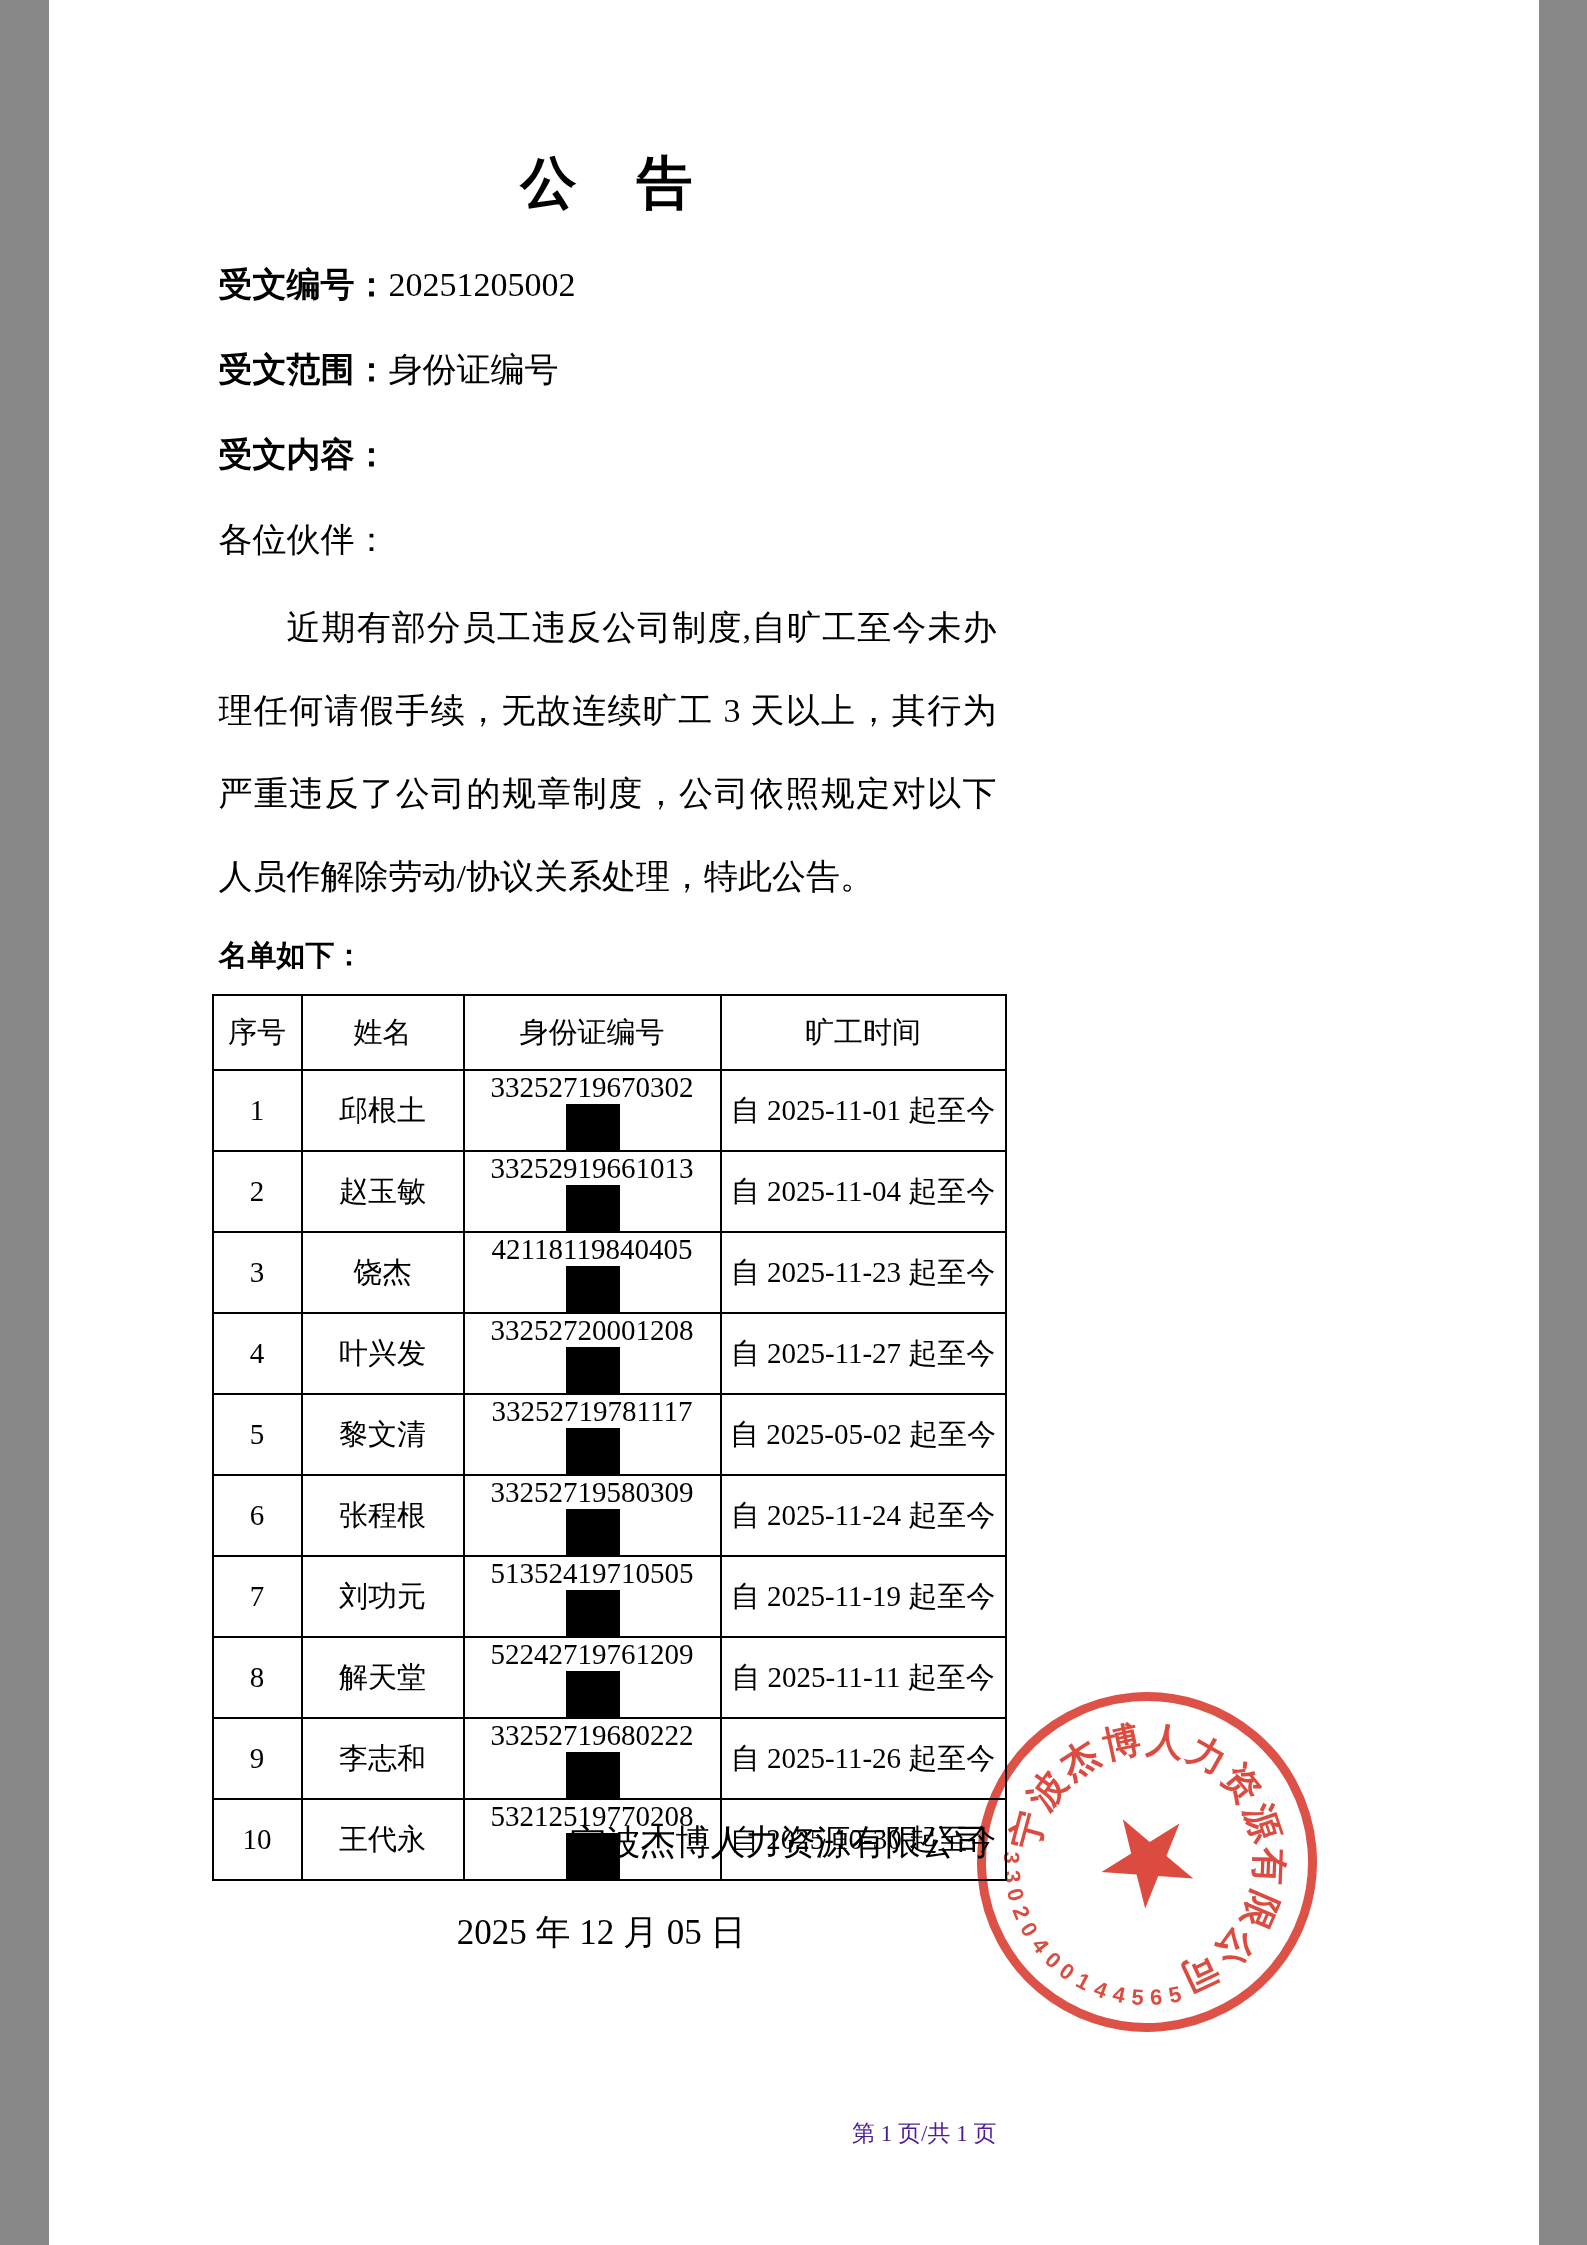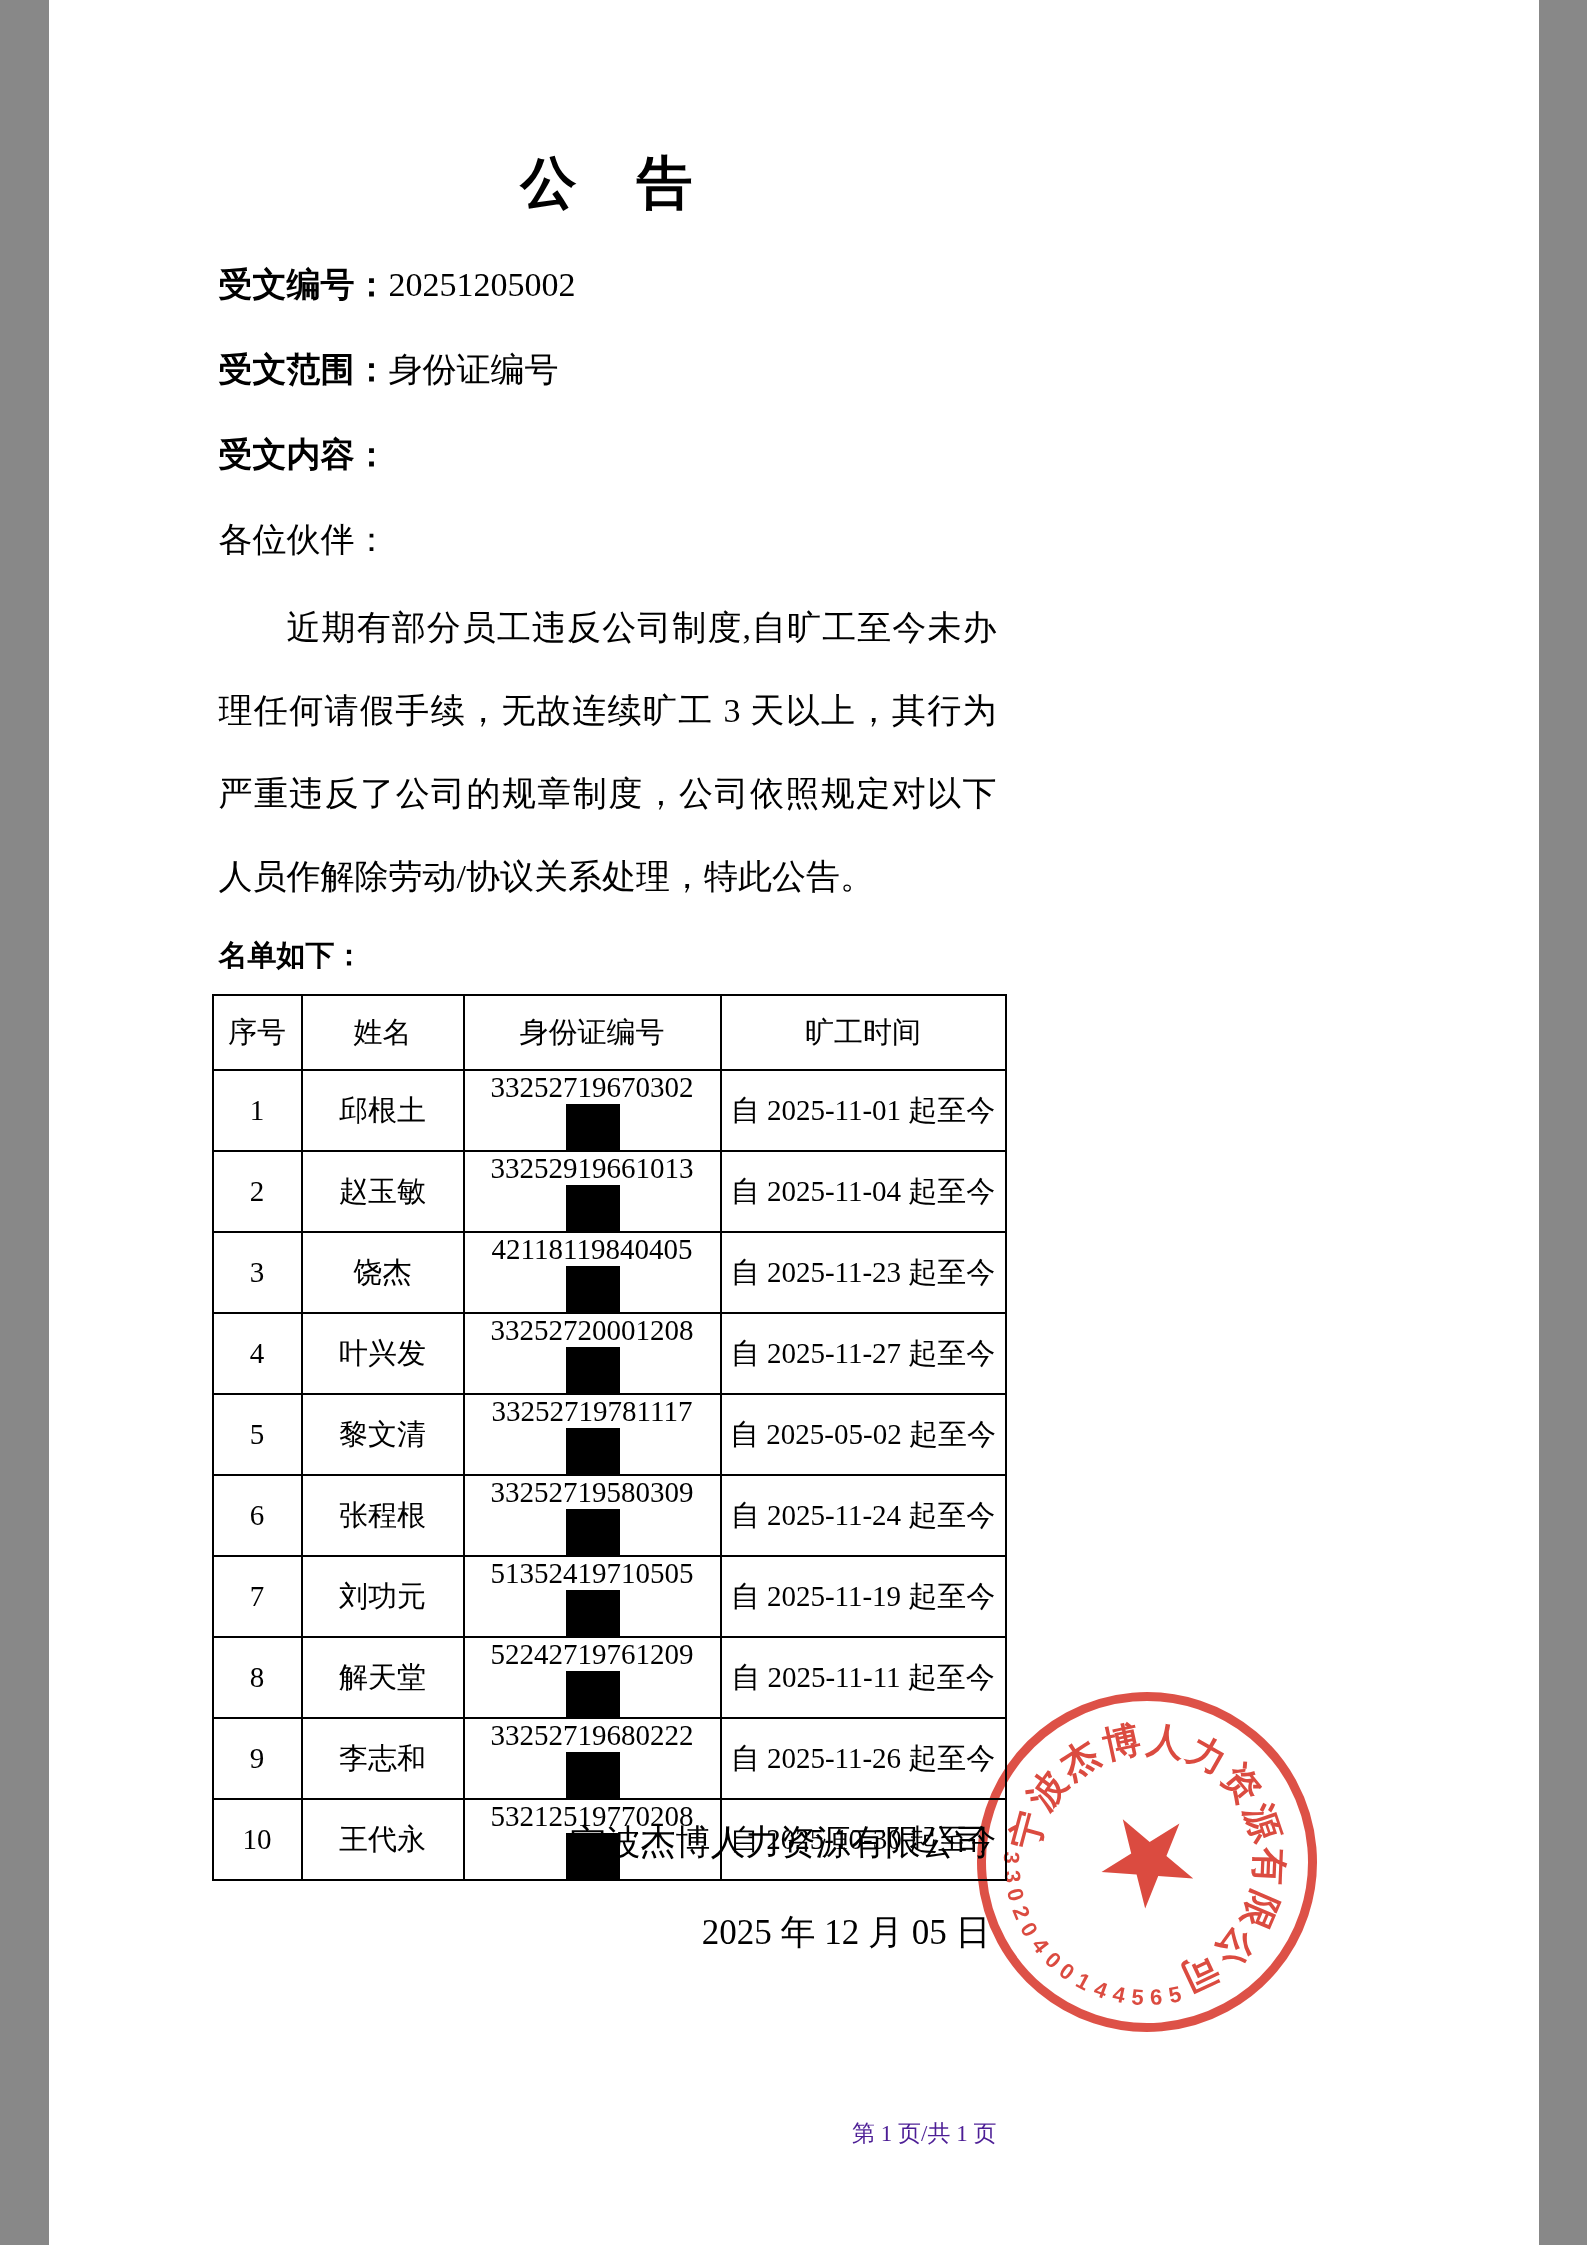--- a/index.html
+++ b/index.html
@@ -56,21 +56,21 @@
   .redact{
     display:inline-block;width:54px;height:46px;
     background:#000;vertical-align:-13px;margin-left:2px;
   }
   .signature-line{
     position:absolute;top:1820px;left:163px;width:779px;
     text-align:right;font-size:35px;line-height:46px;
   }
   .signature-date{
     position:absolute;top:1910px;left:163px;width:779px;
-    text-align:right;font-size:35px;line-height:46px;
+    text-align:center;font-size:35px;line-height:46px;
   }
   .footer{
     position:absolute;top:2118px;left:163px;width:785px;
     text-align:right;font-size:23px;color:#4c1d95;
   }
   .stamp{
     position:absolute;left:928px;top:1692px;
     width:340px;height:340px;
     transform:rotate(40deg);
     mix-blend-mode:multiply;

